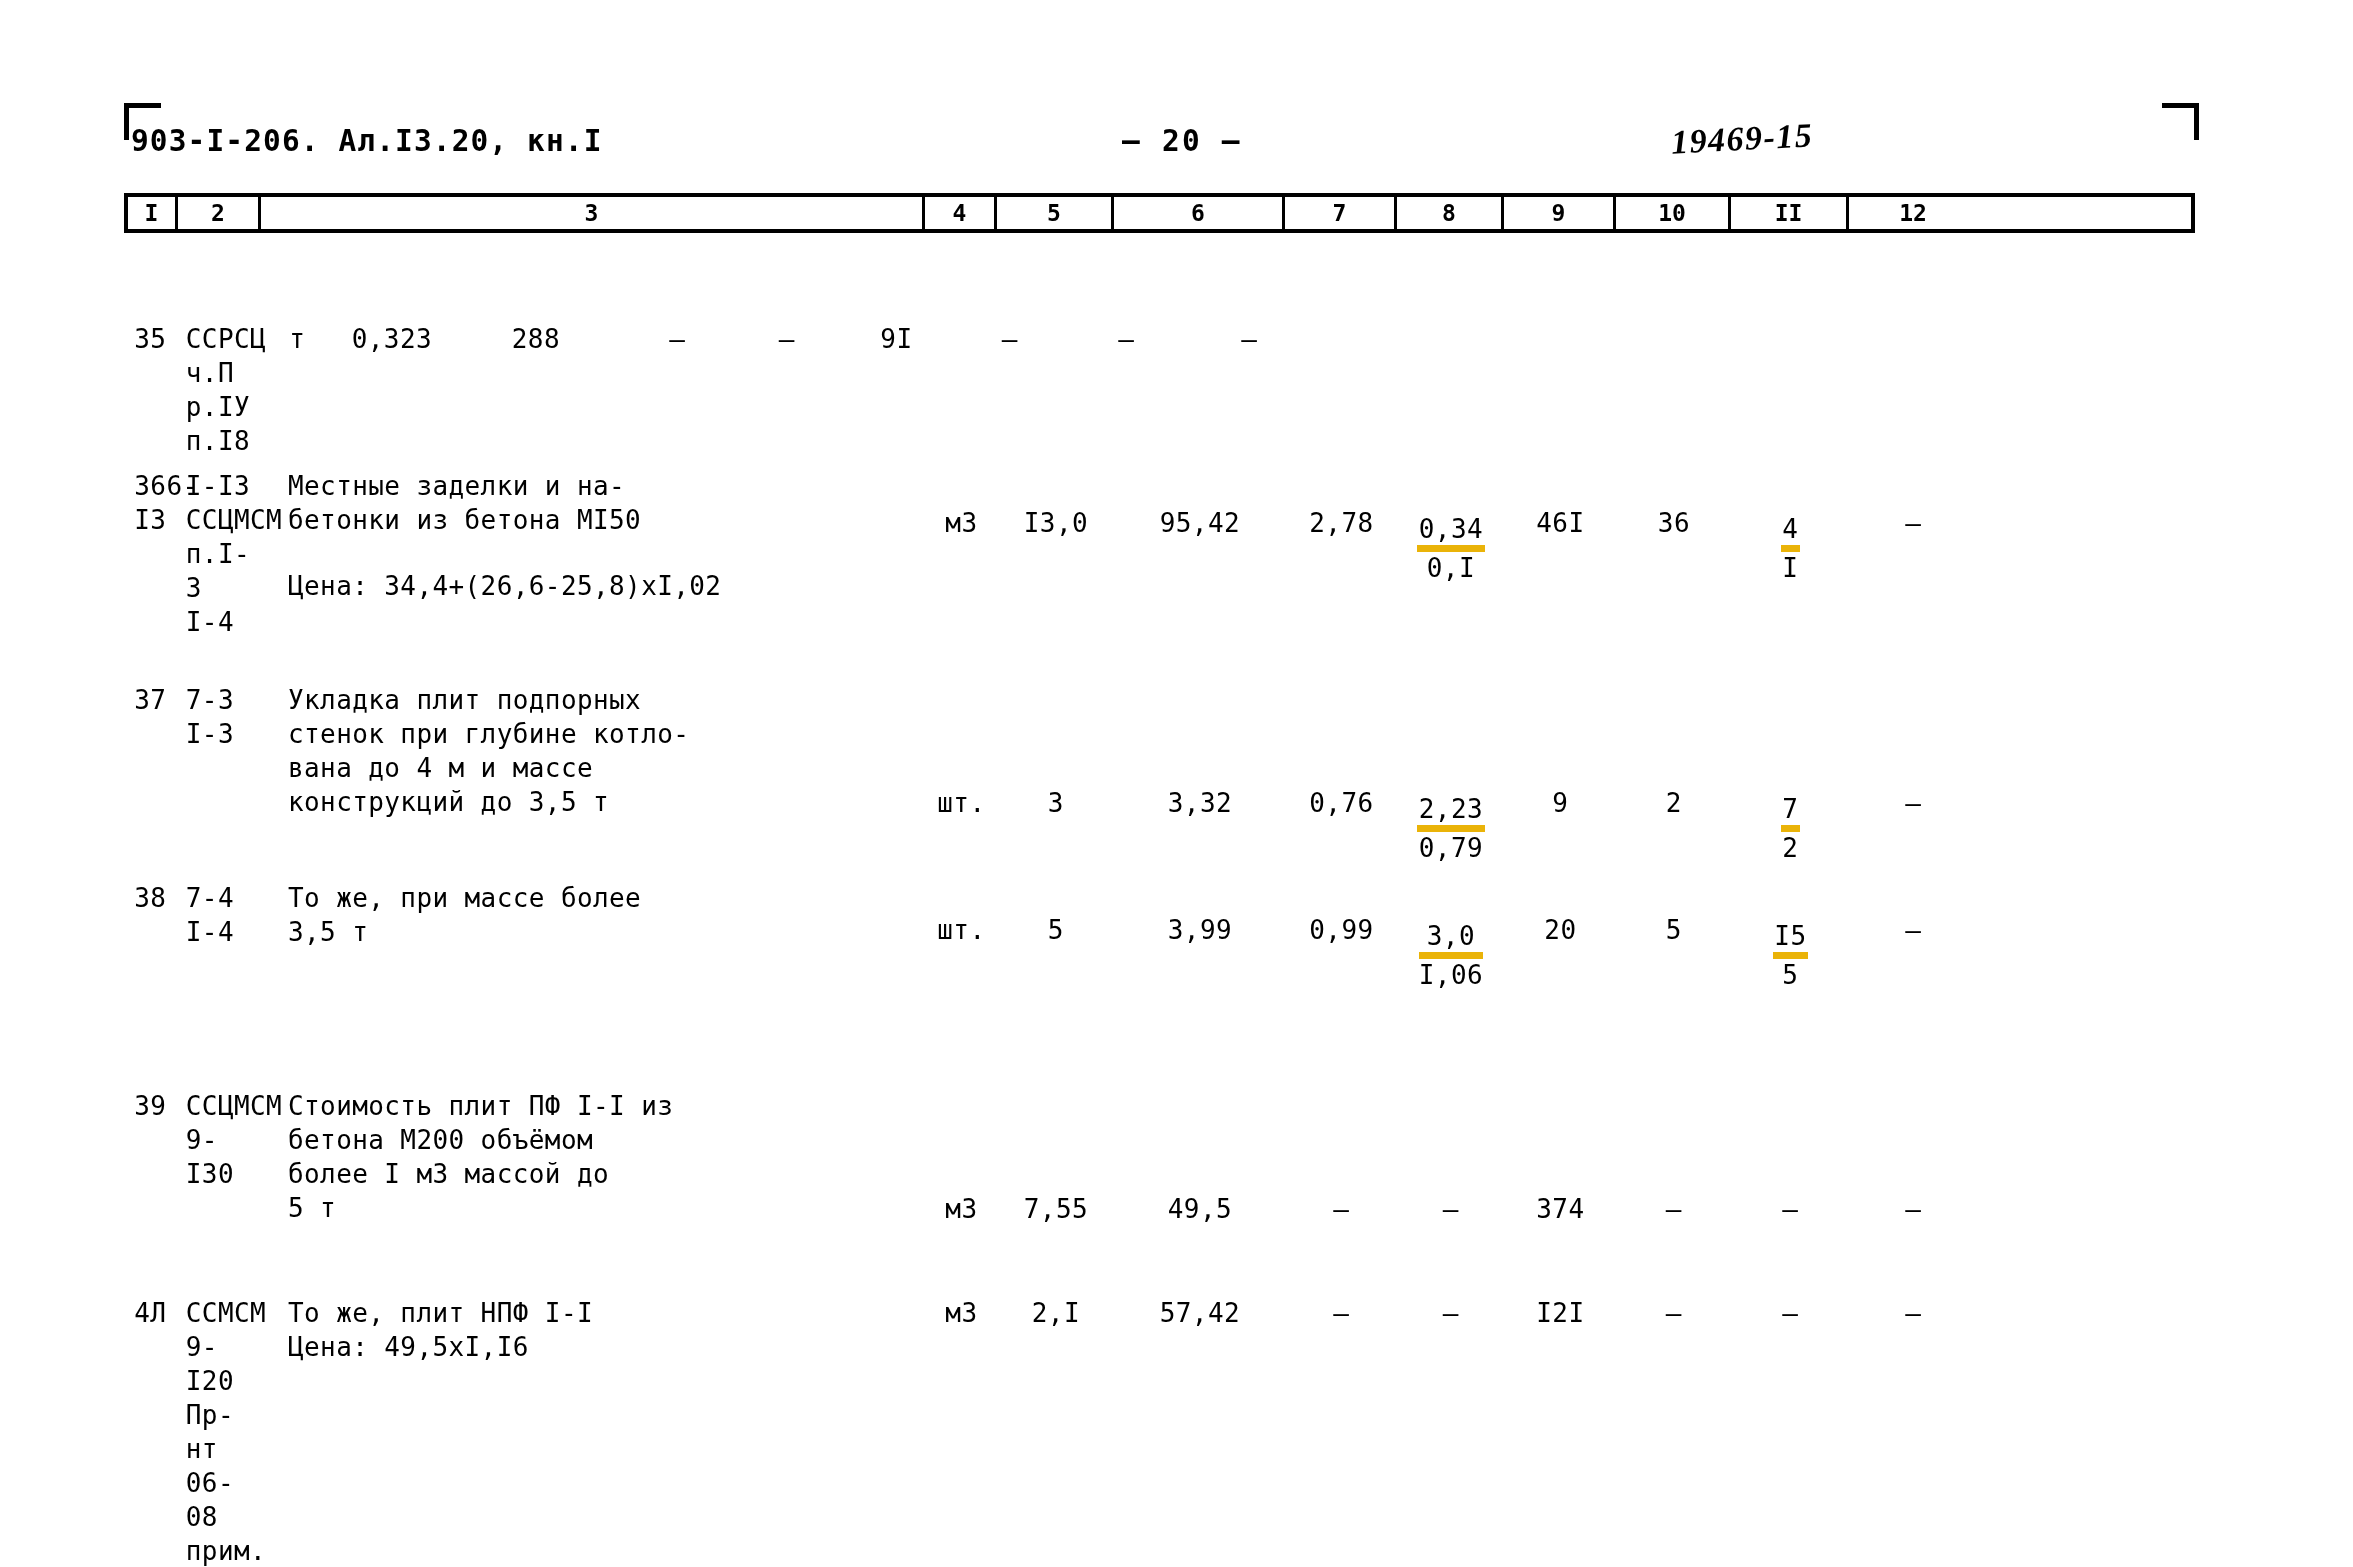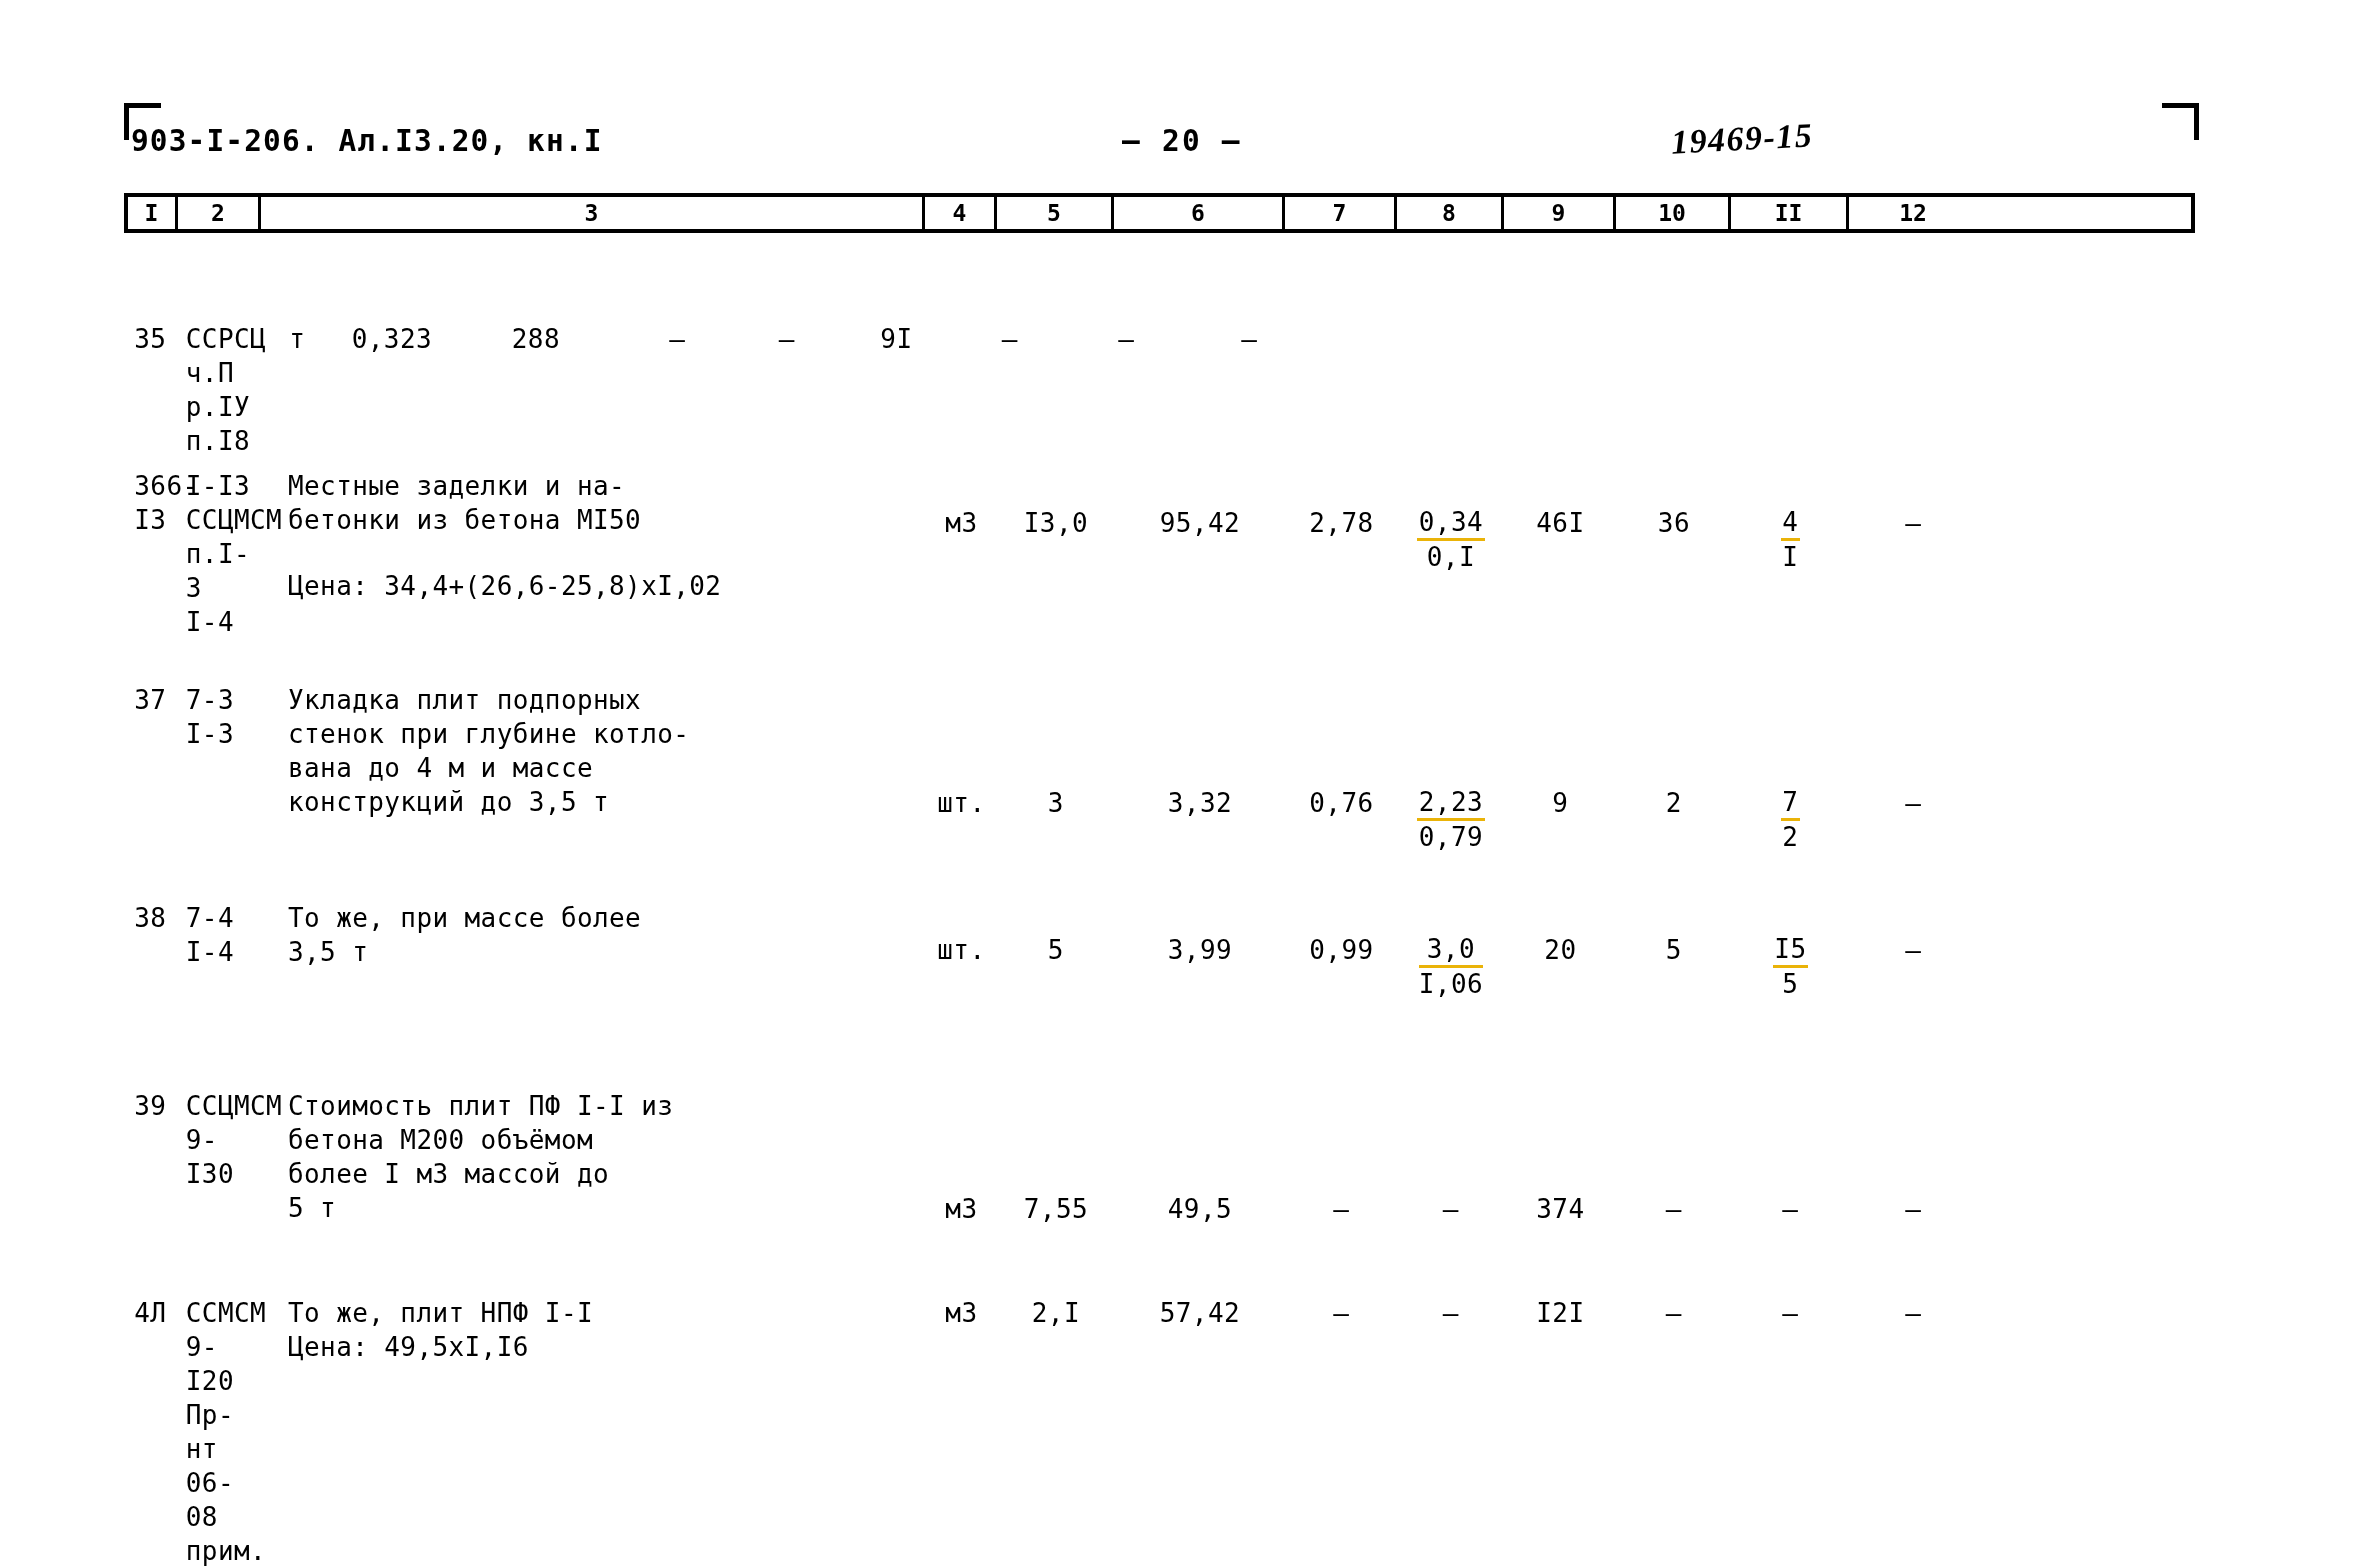--- a/index.html
+++ b/index.html
@@ -119,22 +119,23 @@
   .c-unit   { text-align: center; }
   .c-val    { text-align: center; }
 
   .frac {
     display: inline-block;
     text-align: center;
     line-height: 32px;
   }
   .frac .top {
     display: block;
-    border-bottom: 3px solid #eab308;
+    border-bottom: 7px solid #eab308;
     padding: 0 1.5px;
+    margin-top: 7px;
   }
   .frac .bot { display: block; }
 
   .price-line { margin-top: 32px; display:block; }
 </style>
 </head>
 <body>
 
 <div class="page">
 
@@ -208,21 +209,21 @@
           <div class="cell w4 c-unit" style="position: relative; top: 103px;">шт.</div>
           <div class="cell w5 c-val" style="position: relative; top: 103px;">3</div>
           <div class="cell w6 c-val" style="position: relative; top: 103px;">3,32</div>
           <div class="cell w7 c-val" style="position: relative; top: 103px;">0,76</div>
           <div class="cell w8 c-val" style="position: relative; top: 103px;"><span class="frac"><span class="top">2,23</span><span class="bot">0,79</span></span></div>
           <div class="cell w9 c-val" style="position: relative; top: 103px;">9</div>
           <div class="cell w10 c-val" style="position: relative; top: 103px;">2</div>
           <div class="cell w11 c-val" style="position: relative; top: 103px;"><span class="frac"><span class="top">7</span><span class="bot">2</span></span></div>
           <div class="cell w12 c-val" style="position: relative; top: 103px;">–</div>
         </div>
-        <div class="row" style="position: absolute; top: 668px; left: 4.4px;">
+        <div class="row" style="position: absolute; top: 648px; left: 4.4px;">
           <div class="cell w1 c-num">38</div>
           <div class="cell w2 c-code">7-4
 I-4</div>
           <div class="cell w3 c-desc"><span>То же, при массе более
 3,5 т</span></div>
           <div class="cell w4 c-unit" style="position: relative; top: 32px;">шт.</div>
           <div class="cell w5 c-val" style="position: relative; top: 32px;">5</div>
           <div class="cell w6 c-val" style="position: relative; top: 32px;">3,99</div>
           <div class="cell w7 c-val" style="position: relative; top: 32px;">0,99</div>
           <div class="cell w8 c-val" style="position: relative; top: 32px;"><span class="frac"><span class="top">3,0</span><span class="bot">I,06</span></span></div>

